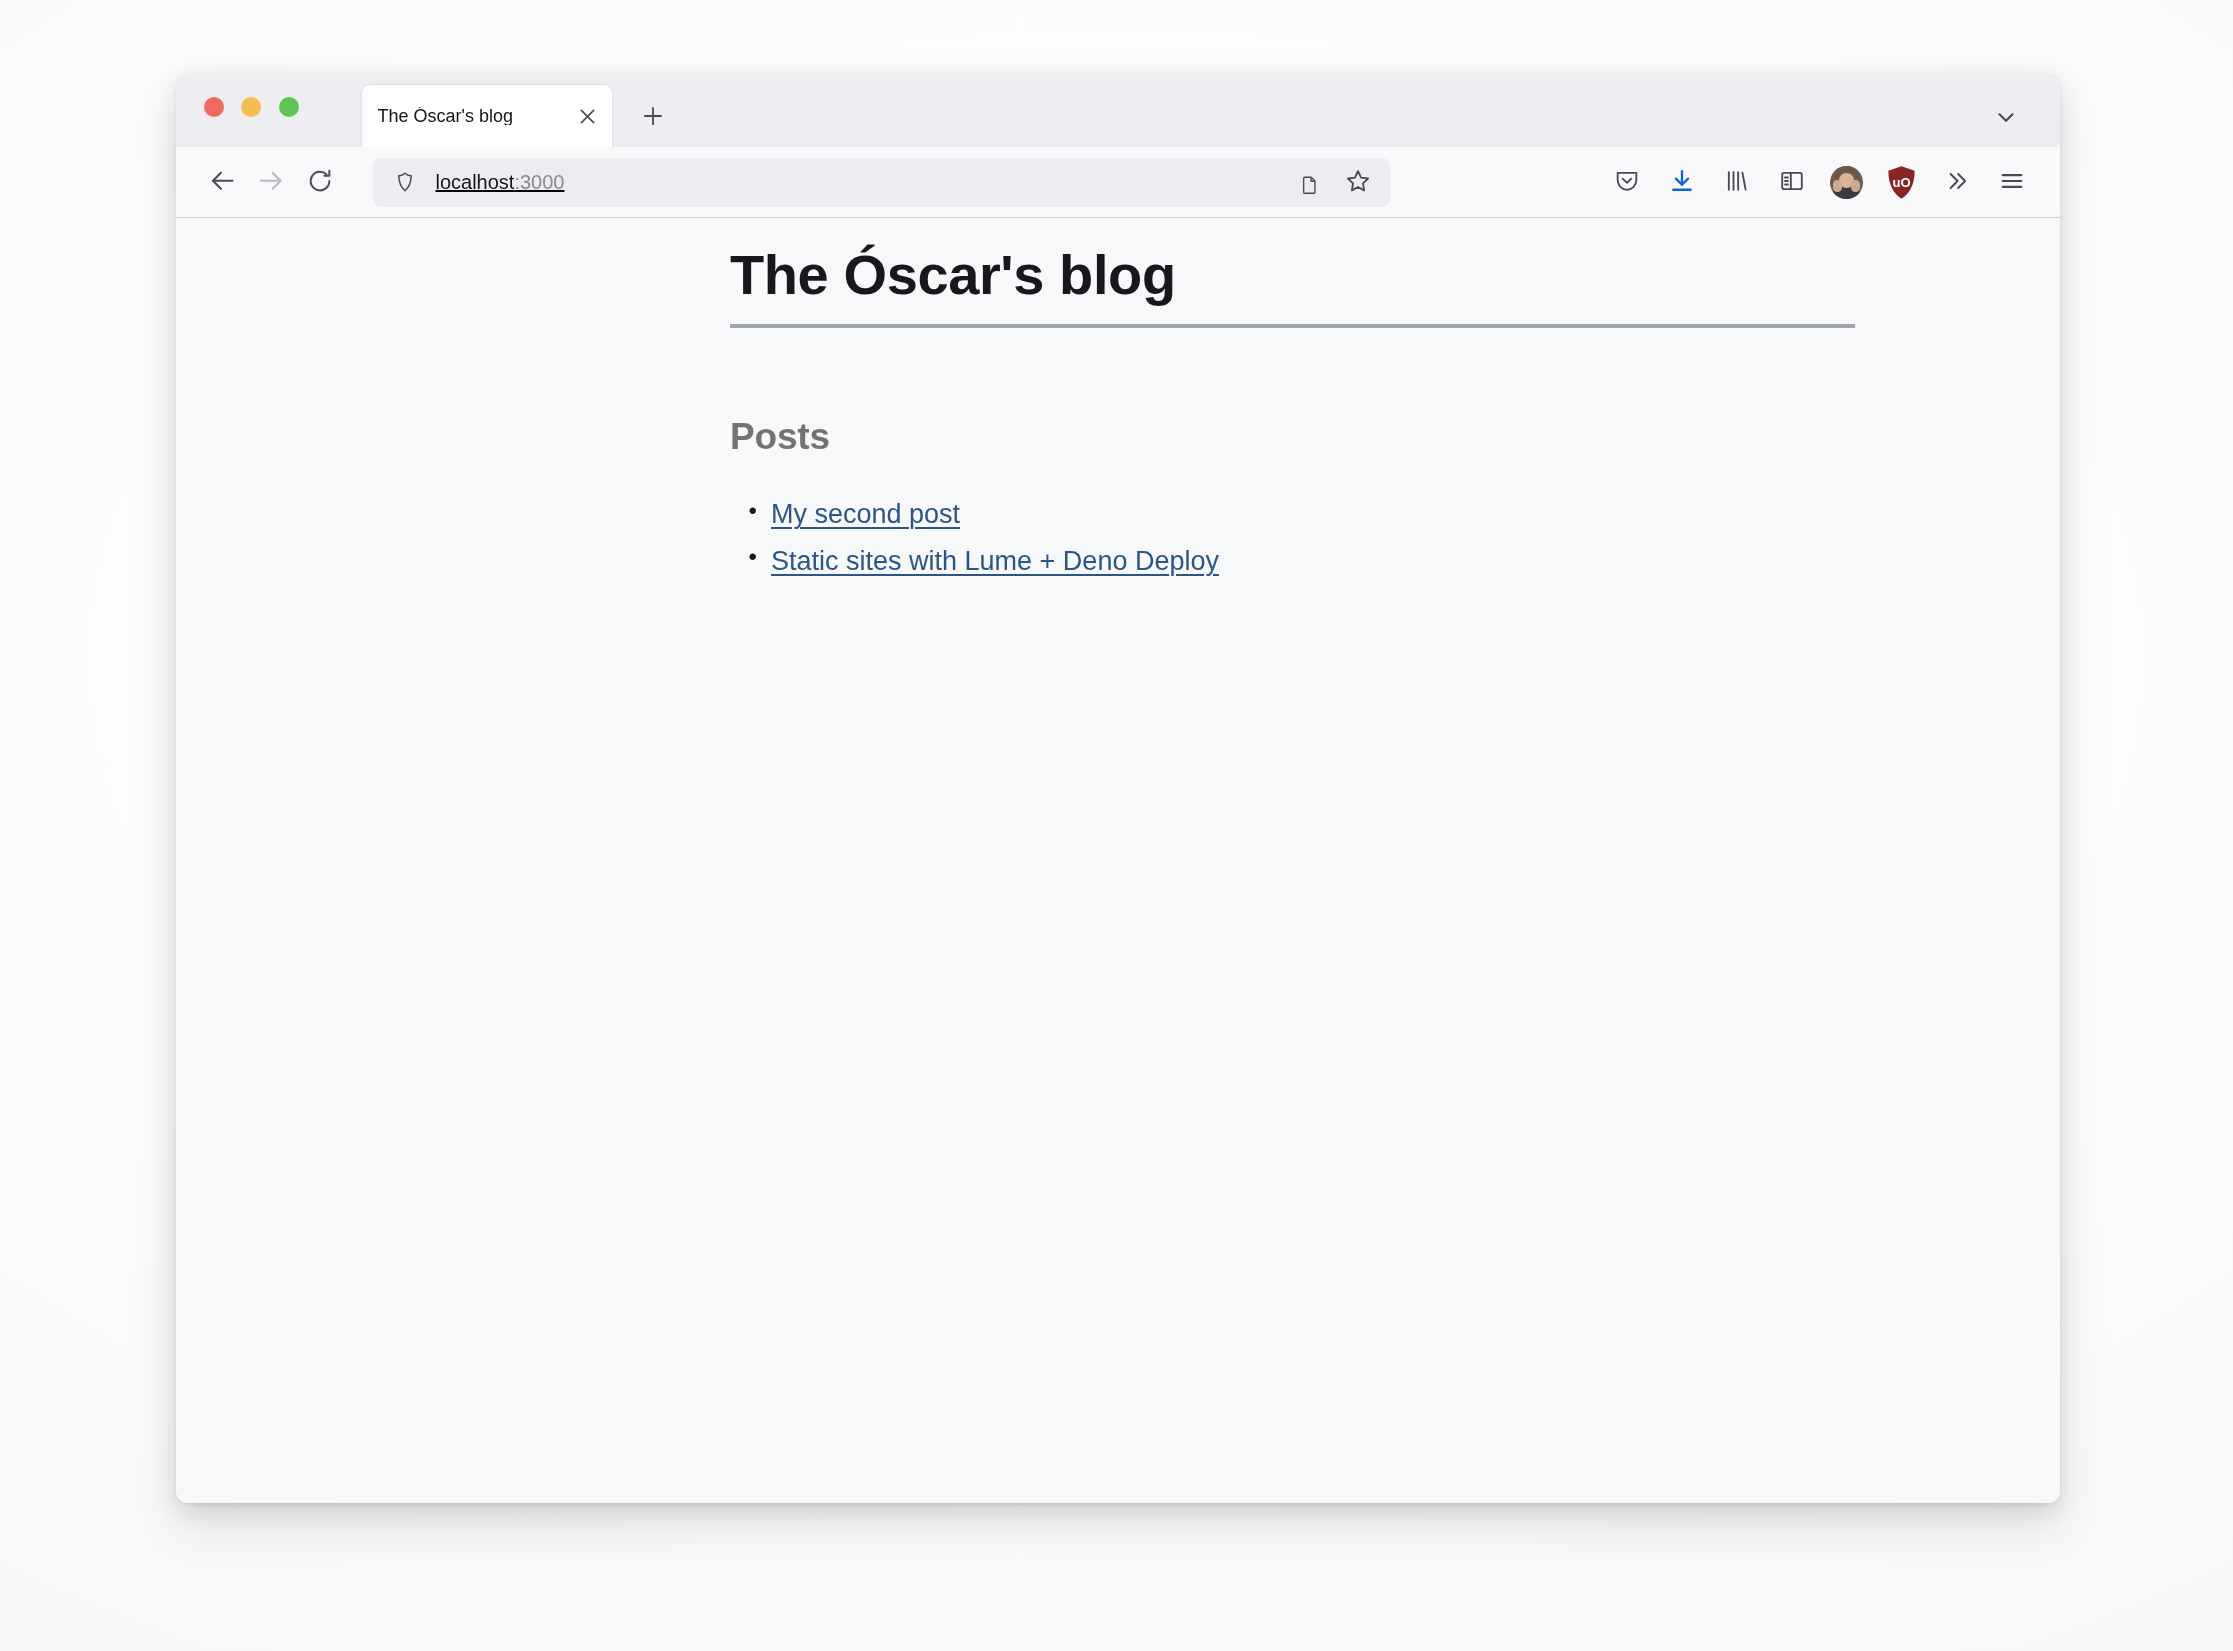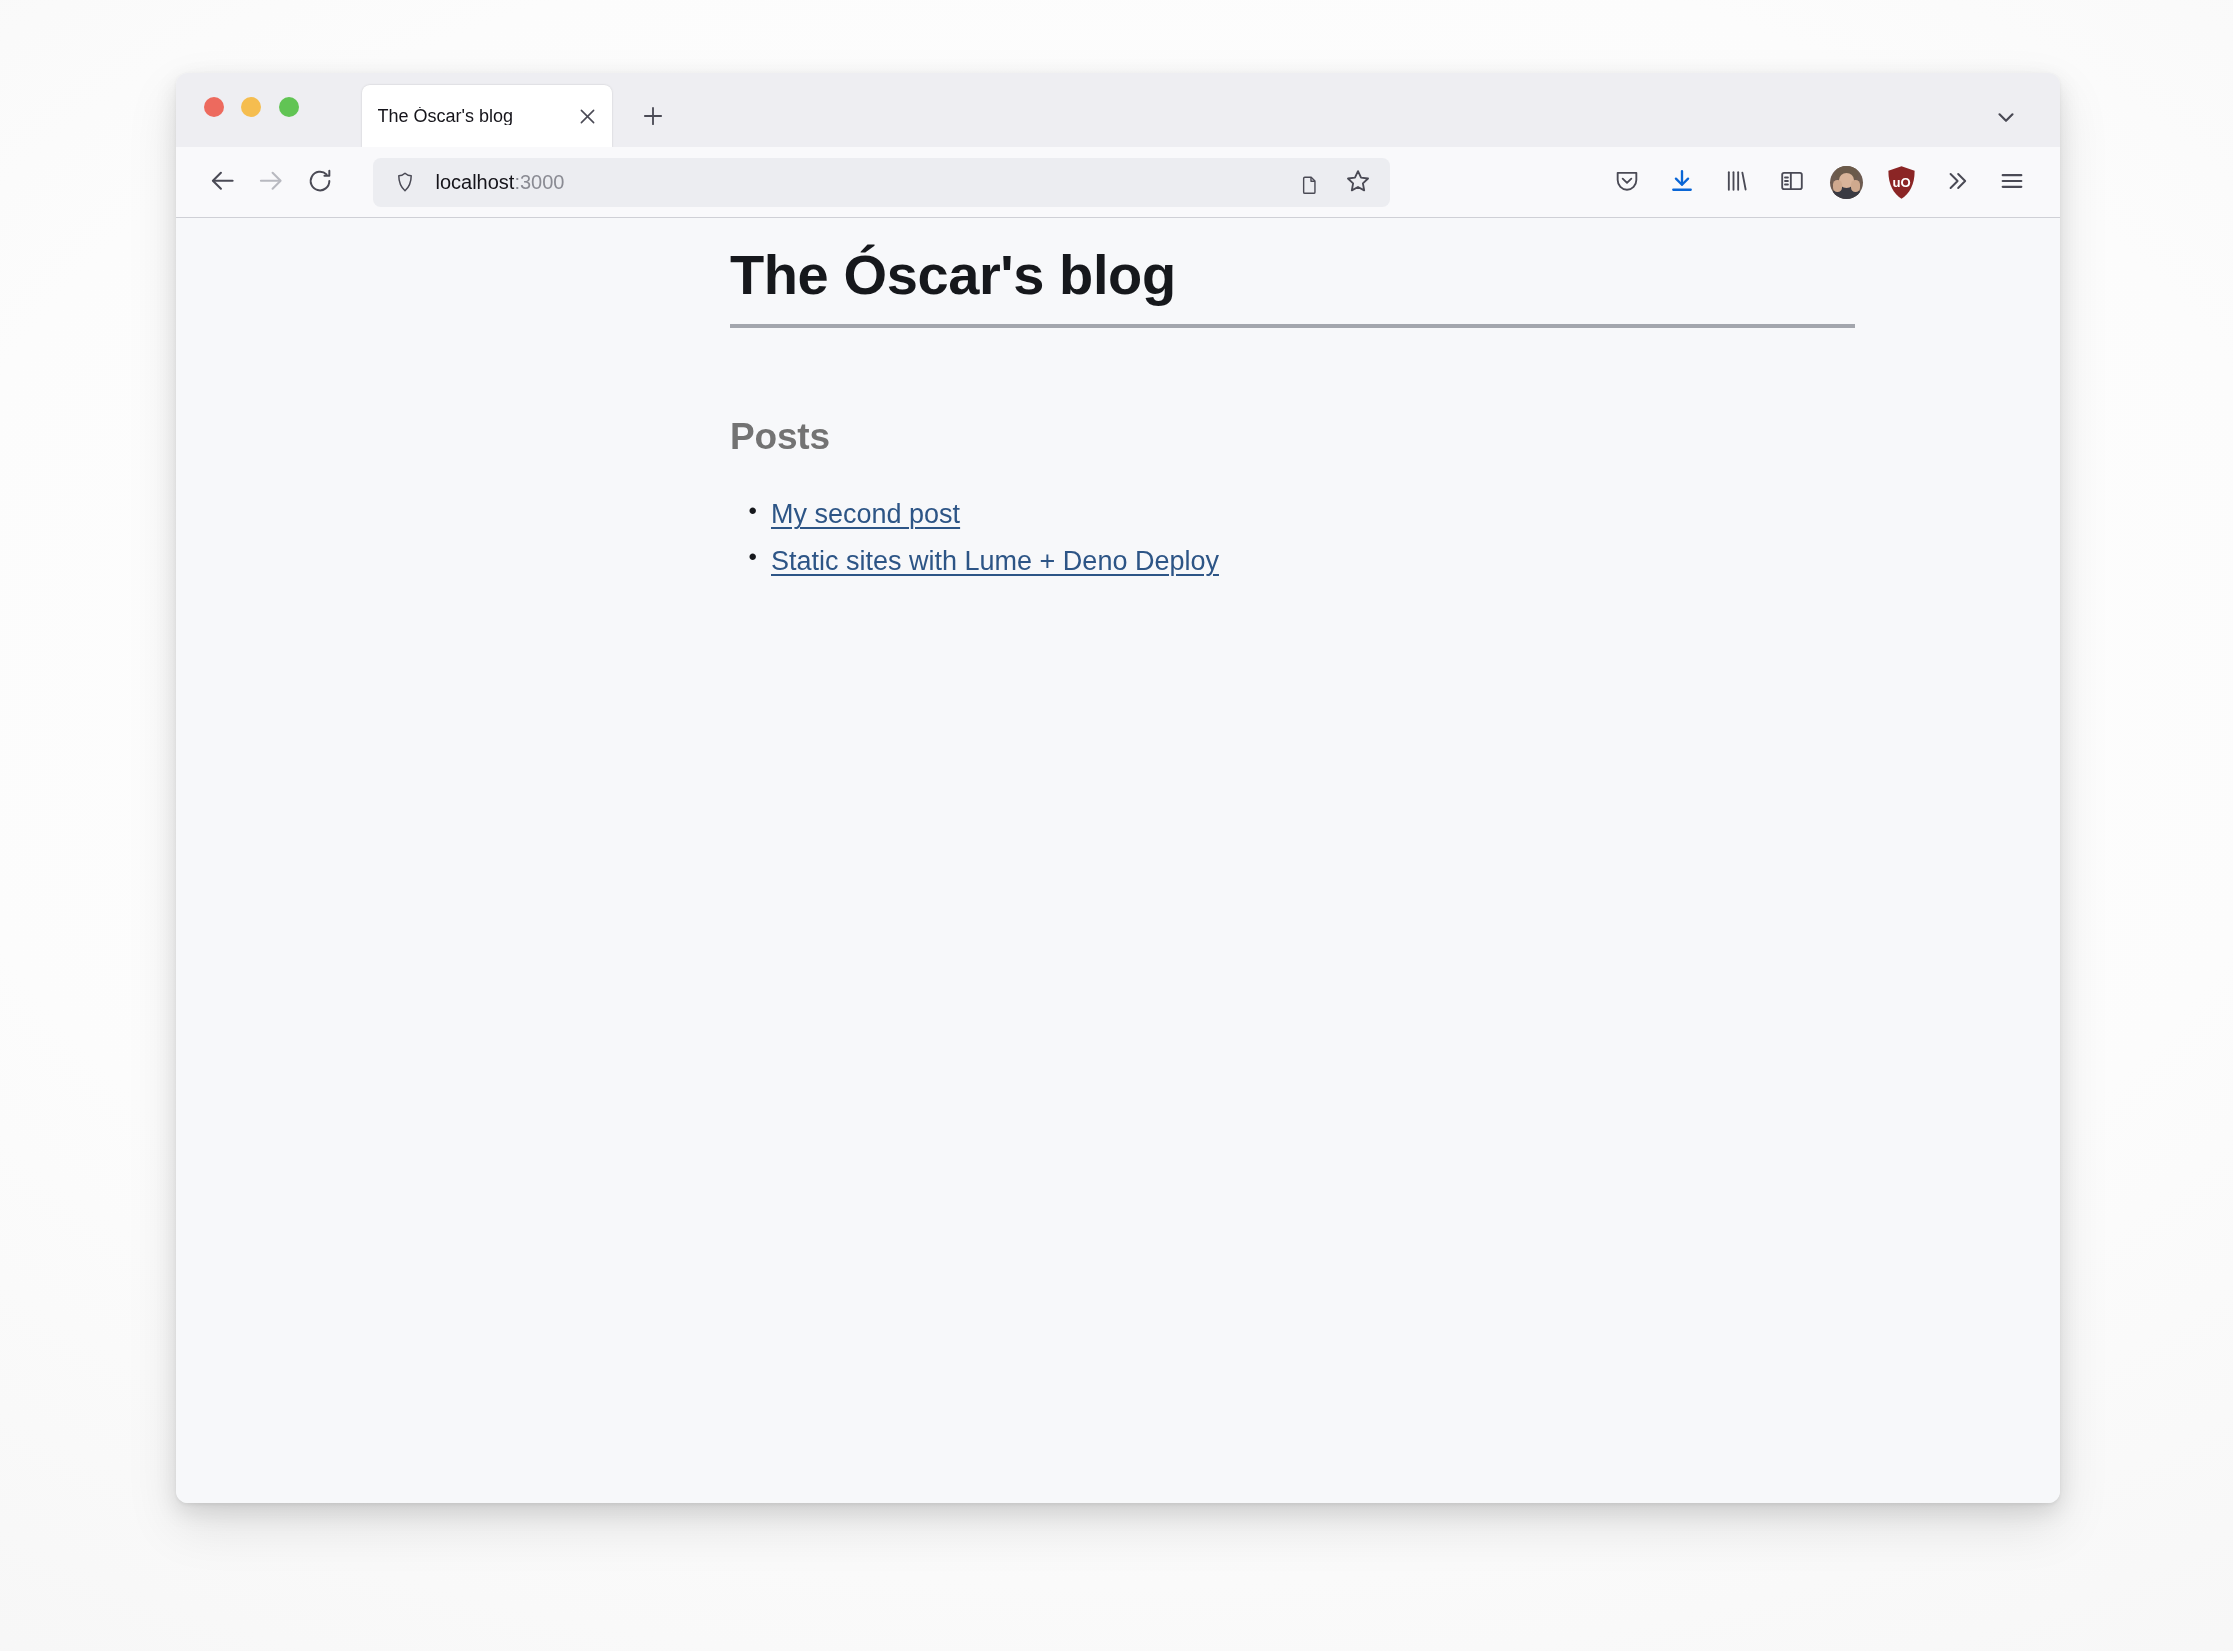--- a/index.html
+++ b/index.html
@@ -150,20 +150,21 @@
     flex: 1 1 auto;
     height: 49px;
     margin: 0 24px 0 31px;
     background: #ecedf1;
     border-radius: 7.8px;
     display: flex;
     align-items: center;
     padding: 0 12px 0 17.4px;
     box-sizing: border-box;
     max-width: 1017px;
+    text-decoration: underline;
   }
   .url-icon {
     flex: 0 0 auto;
     width: 29.5px;
     height: 29.5px;
     display: flex;
     align-items: center;
     justify-content: center;
     color: #4a4a55;
   }

